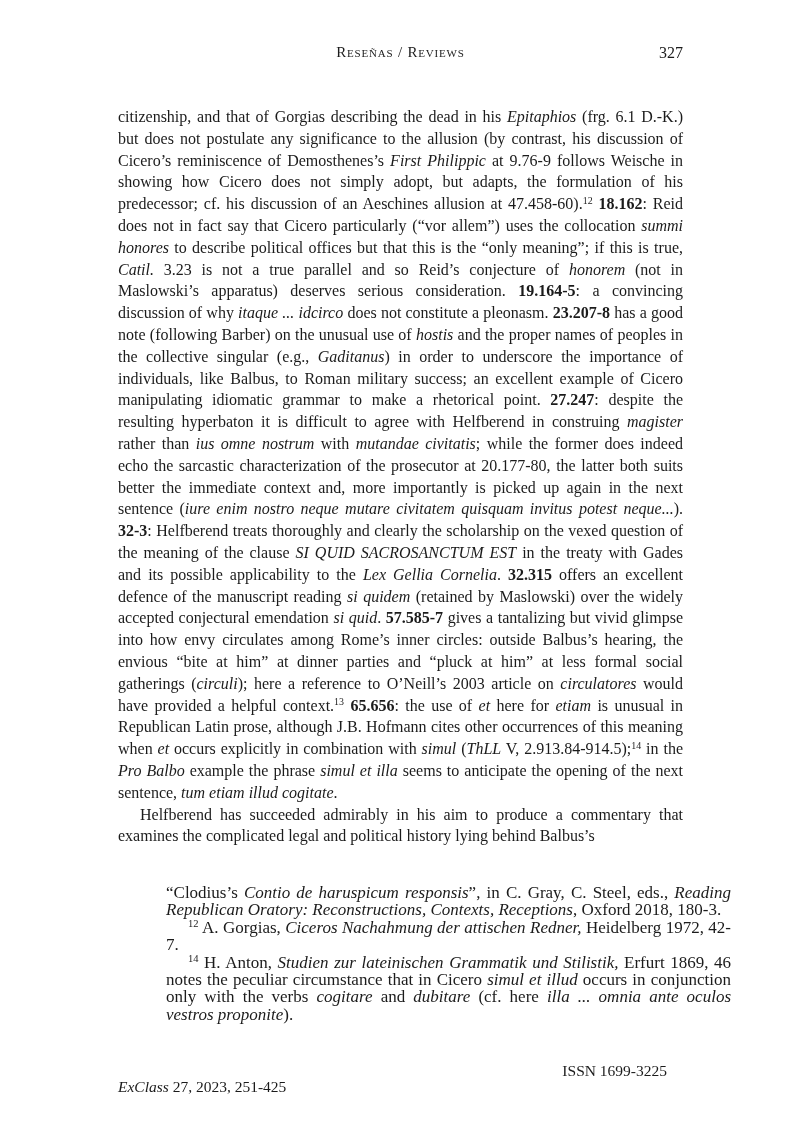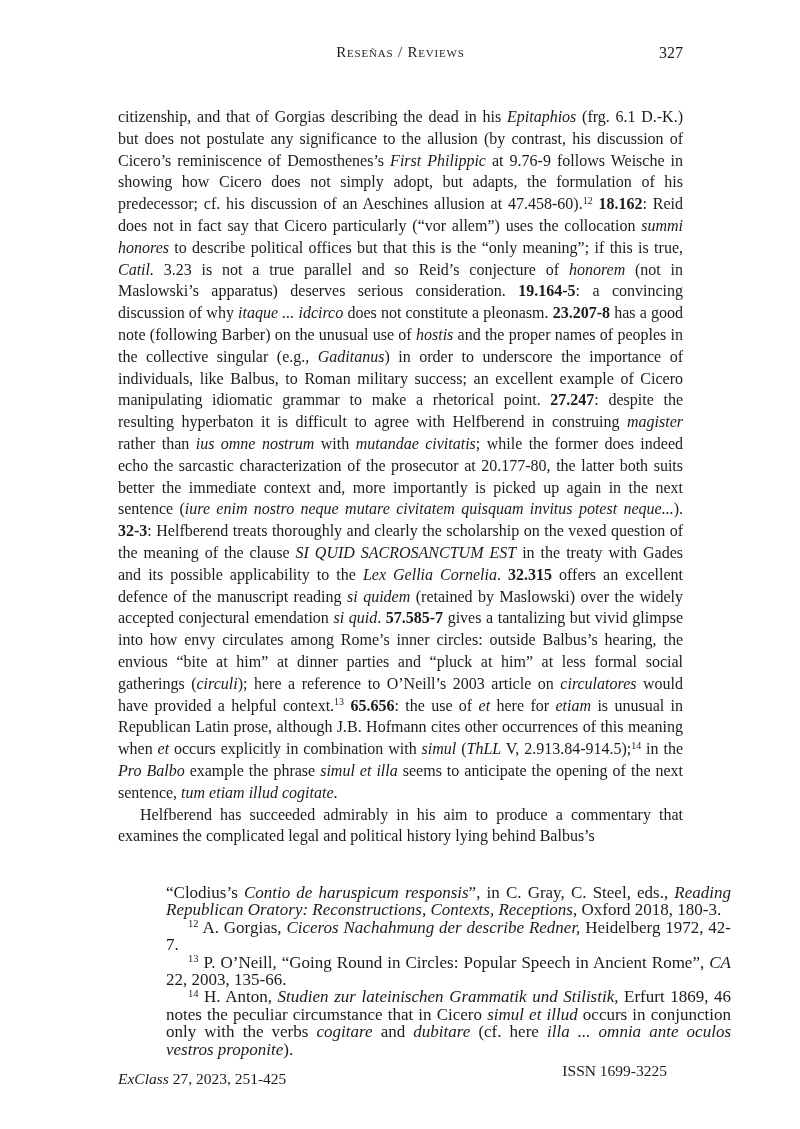--- a/index.html
+++ b/index.html
@@ -56,21 +56,21 @@
   }
   .fn { margin: 0; }
   .fn-indent { text-indent: 22px; }
   .page-footer {
     position: absolute;
     top: 1062px;
     left: 118px;
     width: 565px;
     font-size: 15.5px;
   }
-  .footer-left { position: absolute; left: 0; top: 8px; }
+  .footer-left { position: absolute; left: 0; top: 16px; }
   .footer-right { position: absolute; right: 16px; top: 0; }
   sup {
     font-size: 0.62em;
     vertical-align: baseline;
     position: relative;
     top: -0.55em;
     line-height: 0;
   }
   .seg-i { font-style: italic; }
   .seg-b { font-weight: bold; }
@@ -85,22 +85,21 @@
     <div class="page-number">327</div>
   </header>
 
   <main class="body-text">
     <p class="para"><span>citizenship, and that of Gorgias describing the dead in his </span><span class="seg-i">Epitaphios</span><span> (frg. 6.1 D.-K.) but does not postulate any significance to the allusion (by contrast, his discussion of Cicero’s reminiscence of Demosthenes’s </span><span class="seg-i">First Philippic</span><span> at 9.76-9 follows Weische in showing how Cicero does not simply adopt, but adapts, the formulation of his predecessor; cf. his discussion of an Aeschines allusion at 47.458-60).</span><sup>12</sup><span> </span><span class="seg-b">18.162</span><span>: Reid does not in fact say that Cicero particularly (“vor allem”) uses the collocation </span><span class="seg-i">summi honores</span><span> to describe political offices but that this is the “only meaning”; if this is true, </span><span class="seg-i">Catil.</span><span> 3.23 is not a true parallel and so Reid’s conjecture of </span><span class="seg-i">honorem</span><span> (not in Maslowski’s apparatus) deserves serious consideration. </span><span class="seg-b">19.164-5</span><span>: a convincing discussion of why </span><span class="seg-i">itaque ... idcirco</span><span> does not constitute a pleonasm. </span><span class="seg-b">23.207-8</span><span> has a good note (following Barber) on the unusual use of </span><span class="seg-i">hostis</span><span> and the proper names of peoples in the collective singular (e.g., </span><span class="seg-i">Gaditanus</span><span>) in order to underscore the importance of individuals, like Balbus, to Roman military success; an excellent example of Cicero manipulating idiomatic grammar to make a rhetorical point. </span><span class="seg-b">27.247</span><span>: despite the resulting hyperbaton it is difficult to agree with Helfberend in construing </span><span class="seg-i">magister</span><span> rather than </span><span class="seg-i">ius omne nostrum</span><span> with </span><span class="seg-i">mutandae civitatis</span><span>; while the former does indeed echo the sarcastic characterization of the prosecutor at 20.177-80, the latter both suits better the immediate context and, more importantly is picked up again in the next sentence (</span><span class="seg-i">iure enim nostro neque mutare civitatem quisquam invitus potest neque...</span><span>). </span><span class="seg-b">32-3</span><span>: Helfberend treats thoroughly and clearly the scholarship on the vexed question of the meaning of the clause </span><span class="seg-i">SI QUID SACROSANCTUM EST</span><span> in the treaty with Gades and its possible applicability to the </span><span class="seg-i">Lex Gellia Cornelia</span><span>. </span><span class="seg-b">32.315</span><span> offers an excellent defence of the manuscript reading </span><span class="seg-i">si quidem</span><span> (retained by Maslowski) over the widely accepted conjectural emendation </span><span class="seg-i">si quid</span><span>. </span><span class="seg-b">57.585-7</span><span> gives a tantalizing but vivid glimpse into how envy circulates among Rome’s inner circles: outside Balbus’s hearing, the envious “bite at him” at dinner parties and “pluck at him” at less formal social gatherings (</span><span class="seg-i">circuli</span><span>); here a reference to O’Neill’s 2003 article on </span><span class="seg-i">circulatores</span><span> would have provided a helpful context.</span><sup>13</sup><span> </span><span class="seg-b">65.656</span><span>: the use of </span><span class="seg-i">et</span><span> here for </span><span class="seg-i">etiam</span><span> is unusual in Republican Latin prose, although J.B. Hofmann cites other occurrences of this meaning when </span><span class="seg-i">et</span><span> occurs explicitly in combination with </span><span class="seg-i">simul</span><span> (</span><span class="seg-i">ThLL</span><span> V, 2.913.84-914.5);</span><sup>14</sup><span> in the </span><span class="seg-i">Pro Balbo</span><span> example the phrase </span><span class="seg-i">simul et illa</span><span> seems to anticipate the opening of the next sentence, </span><span class="seg-i">tum etiam illud cogitate</span><span>.</span></p>
     <p class="para indent"><span>Helfberend has succeeded admirably in his aim to produce a commentary that examines the complicated legal and political history lying behind Balbus’s</span></p>
   </main>
 
   <section class="footnotes">
     <p class="fn"><span>“Clodius’s </span><span class="seg-i">Contio de haruspicum responsis</span><span>”, in C. Gray, C. Steel, eds., </span><span class="seg-i">Reading Republican Oratory: Reconstructions, Contexts, Receptions</span><span>, Oxford 2018, 180-3.</span></p>
-    <p class="fn fn-indent"><sup>12</sup><span> A. Gorgias, </span><span class="seg-i">Ciceros Nachahmung der describe Redner,</span><span> Heidelberg 1972, 42-7.</span></p>
-    <p class="fn fn-indent"><sup>13</sup><span> P. O’Neill, “Going Round in Circles: Popular Speech in Ancient Rome”, </span><span class="seg-i">CA</span><span> 22, 2003, 135-66.</span></p>
+    <p class="fn fn-indent"><sup>12</sup><span> A. Gorgias, </span><span class="seg-i">Ciceros Nachahmung der attischen Redner,</span><span> Heidelberg 1972, 42-7.</span></p>
     <p class="fn fn-indent"><sup>14</sup><span> H. Anton, </span><span class="seg-i">Studien zur lateinischen Grammatik und Stilistik,</span><span> Erfurt 1869, 46 notes the peculiar circumstance that in Cicero </span><span class="seg-i">simul et illud</span><span> occurs in conjunction only with the verbs </span><span class="seg-i">cogitare</span><span> and </span><span class="seg-i">dubitare</span><span> (cf. here </span><span class="seg-i">illa ... omnia ante oculos vestros proponite</span><span>).</span></p>
   </section>
 
   <footer class="page-footer">
     <div class="footer-left"><span class="seg-i">ExClass</span><span> 27, 2023, 251-425</span></div>
     <div class="footer-right">ISSN 1699-3225</div>
   </footer>
 
 </div>
 

